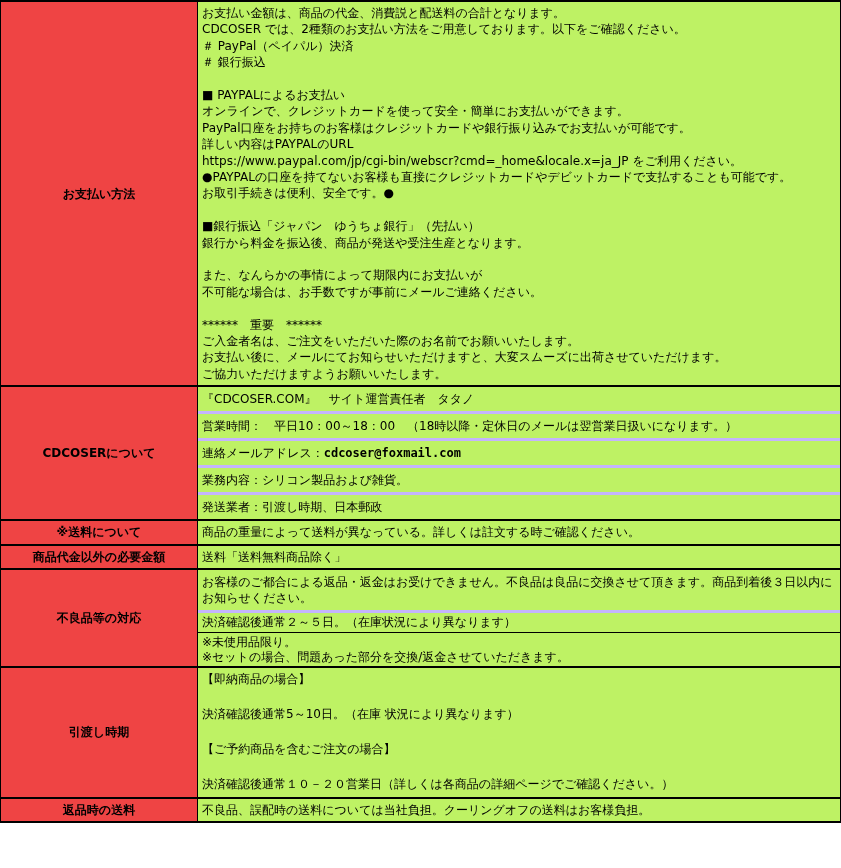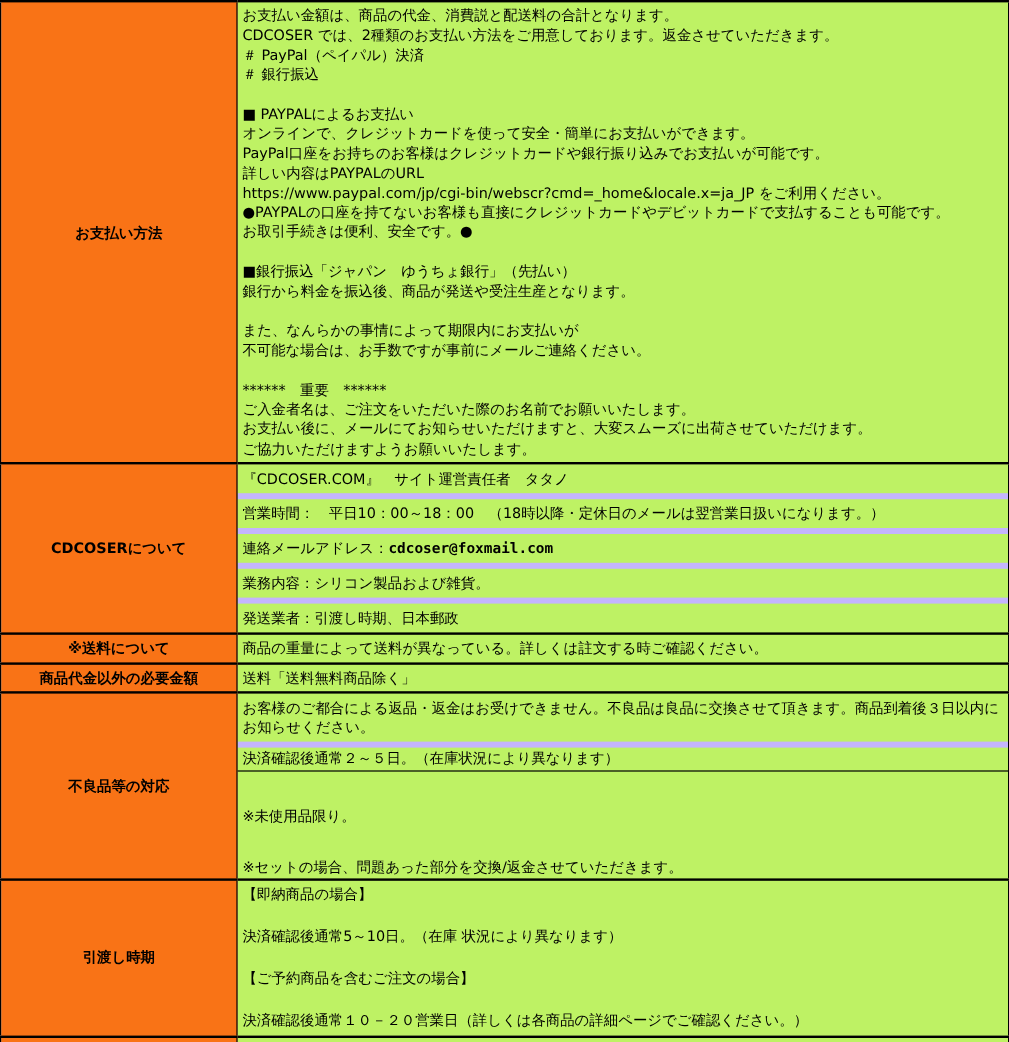--- a/index.html
+++ b/index.html
@@ -16,21 +16,21 @@
     table-layout: fixed;
   }
   table.info th, table.info td {
     border-left: 1px solid #000;
     border-right: 1px solid #000;
     border-top: 2px solid #000;
     border-bottom: 2px solid #000;
   }
   th.label {
     width: 197px;
-    background: #f97316;
+    background: #ef4444;
     font-weight: bold;
     font-size: 12px;
     text-align: center;
     vertical-align: middle;
     padding: 3px 4px;
     line-height: 16px;
   }
   td.content {
     vertical-align: top;
     font-size: 12px;
@@ -43,51 +43,51 @@
     min-height: 16.4px;
     white-space: pre-wrap;
     overflow-wrap: anywhere;
   }
   .ln17 {
     line-height: 17.5px;
     min-height: 17.5px;
     white-space: pre-wrap;
   }
   .sub-row {
-    border-bottom: 5px solid #c4b5fd;
+    border-bottom: 3px solid #c4b5fd;
     padding: 4px;
     line-height: 16px;
   }
   .sub-row:last-child { border-bottom: none; }
   .sub-row-tight {
     border-bottom: 1px solid #000;
     padding: 2px 4px;
     line-height: 15px;
   }
   .sub-row-tight:last-child { border-bottom: none; }
-  .tight-line { line-height: 14.5px; min-height: 14.5px; margin-top: 28px; }
+  .tight-line { line-height: 14.5px; min-height: 14.5px; }
   .email { font-weight: bold; font-family: "DejaVu Sans Mono", "Liberation Mono", monospace; }
 </style>
 </head>
 <body>
 
 <div>
   <table class="info">
     <colgroup>
         <col style="width:197px">
         <col>
       </colgroup>
 
     <tbody>
         <tr>
       <th class="label">お支払い方法</th>
       <td class="content">
         <div class="pad">
           <div class="ln">お支払い金額は、商品の代金、消費説と配送料の合計となります。</div>
-          <div class="ln">CDCOSER では、2種類のお支払い方法をご用意しております。返金させていただきます。</div>
+          <div class="ln">CDCOSER では、2種類のお支払い方法をご用意しております。以下をご確認ください。</div>
           <div class="ln">＃ PayPal（ペイパル）決済</div>
           <div class="ln">＃ 銀行振込</div>
           <div class="ln"></div>
           <div class="ln">■ PAYPALによるお支払い</div>
           <div class="ln">オンラインで、クレジットカードを使って安全・簡単にお支払いができます。</div>
           <div class="ln">PayPal口座をお持ちのお客様はクレジットカードや銀行振り込みでお支払いが可能です。</div>
           <div class="ln">詳しい内容はPAYPALのURL</div>
           <div class="ln">https://www.paypal.com/jp/cgi-bin/webscr?cmd=_home&amp;locale.x=ja_JP をご利用ください。</div>
           <div class="ln">●PAYPALの口座を持てないお客様も直接にクレジットカードやデビットカードで支払することも可能です。</div>
           <div class="ln">お取引手続きは便利、安全です。●</div>

